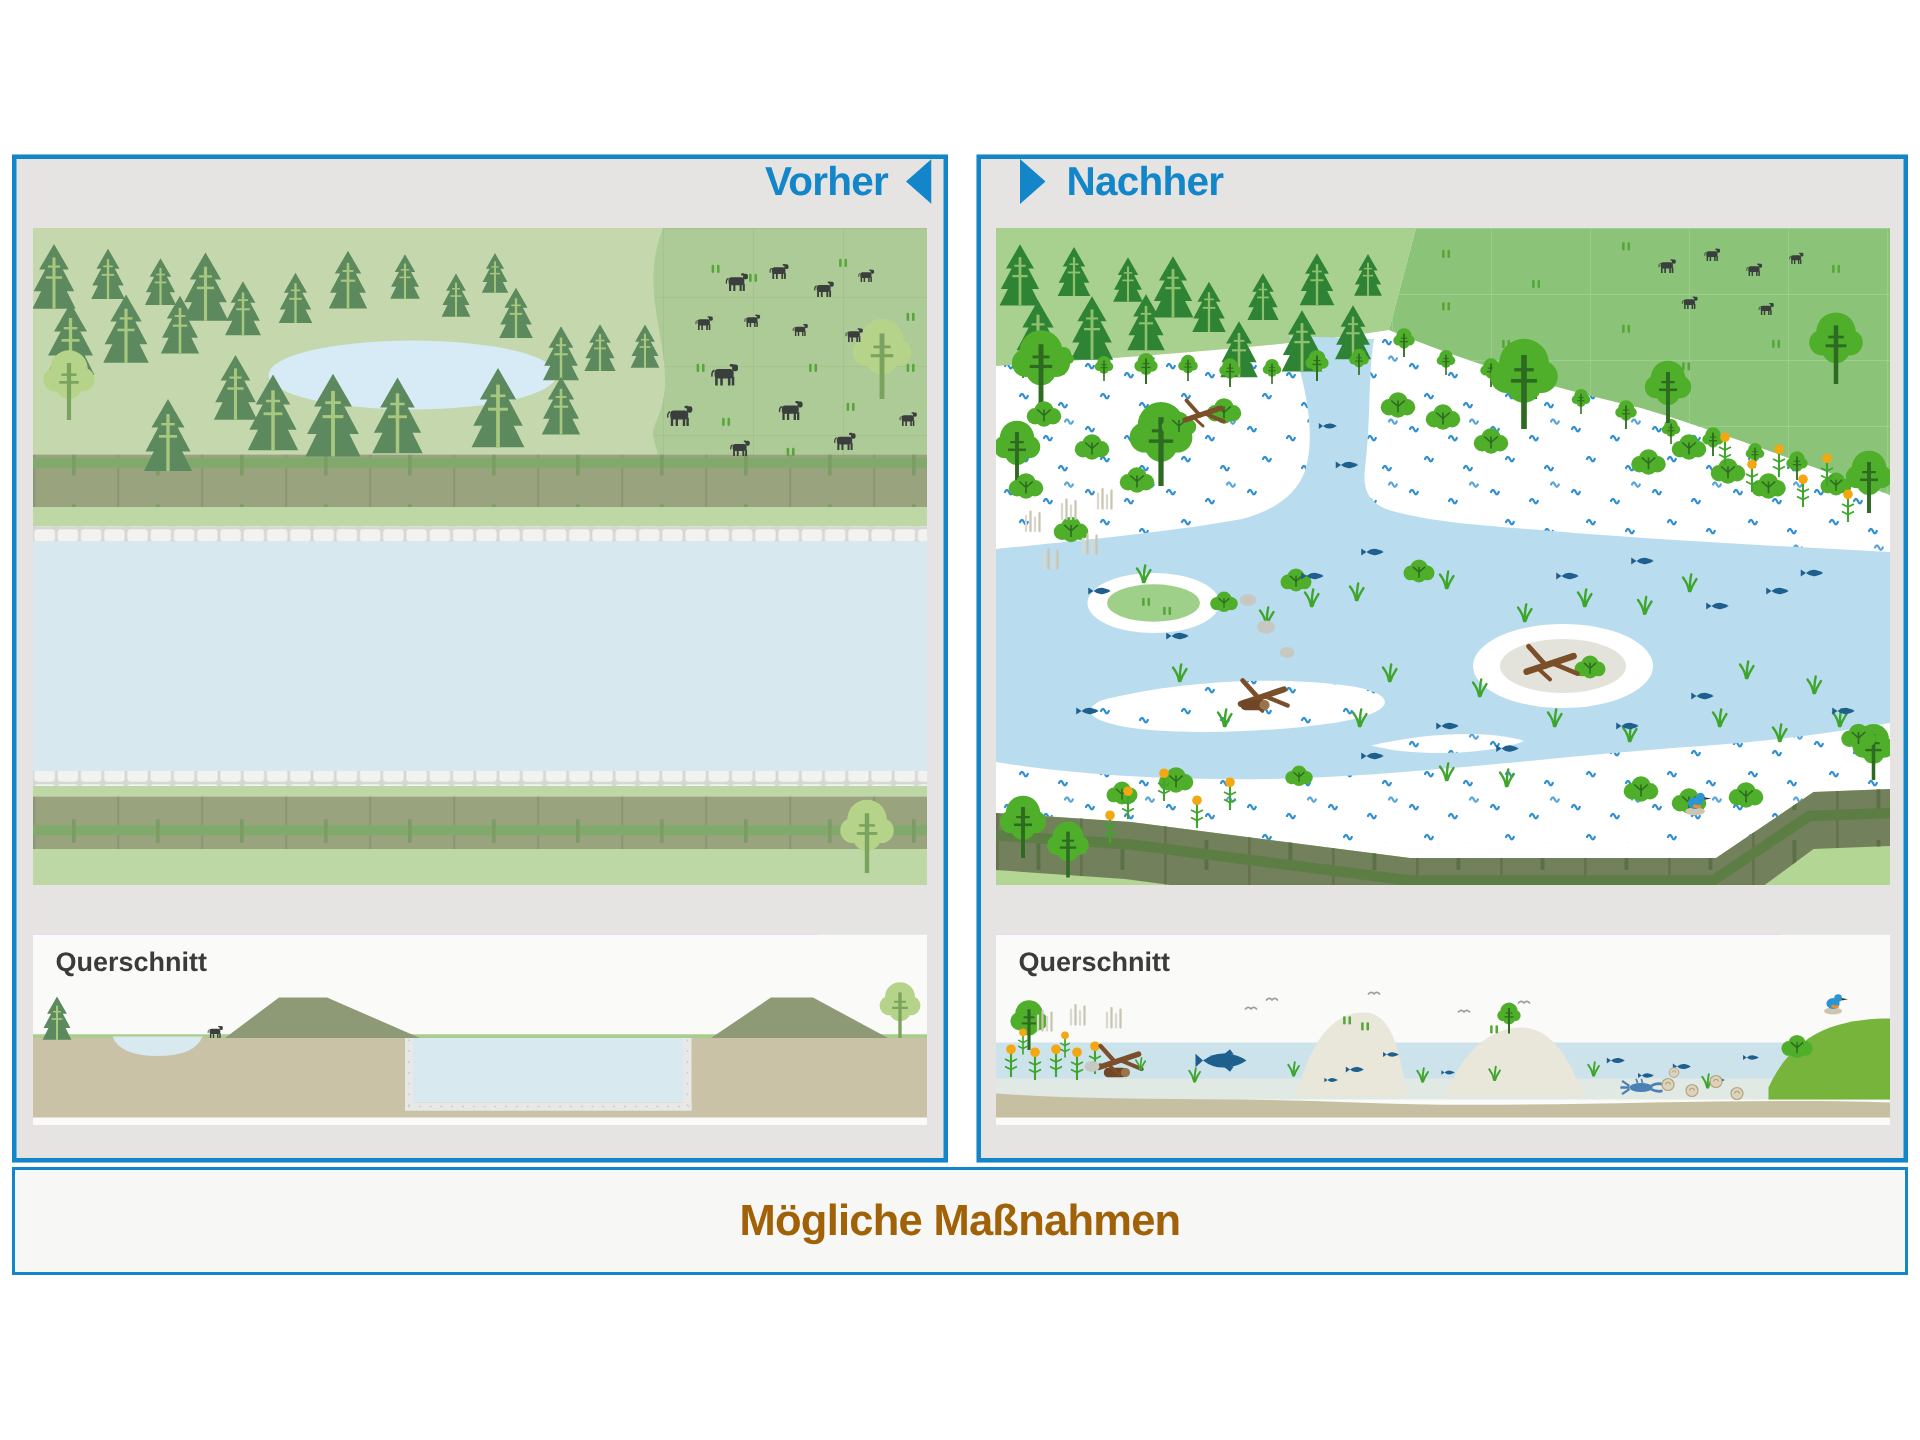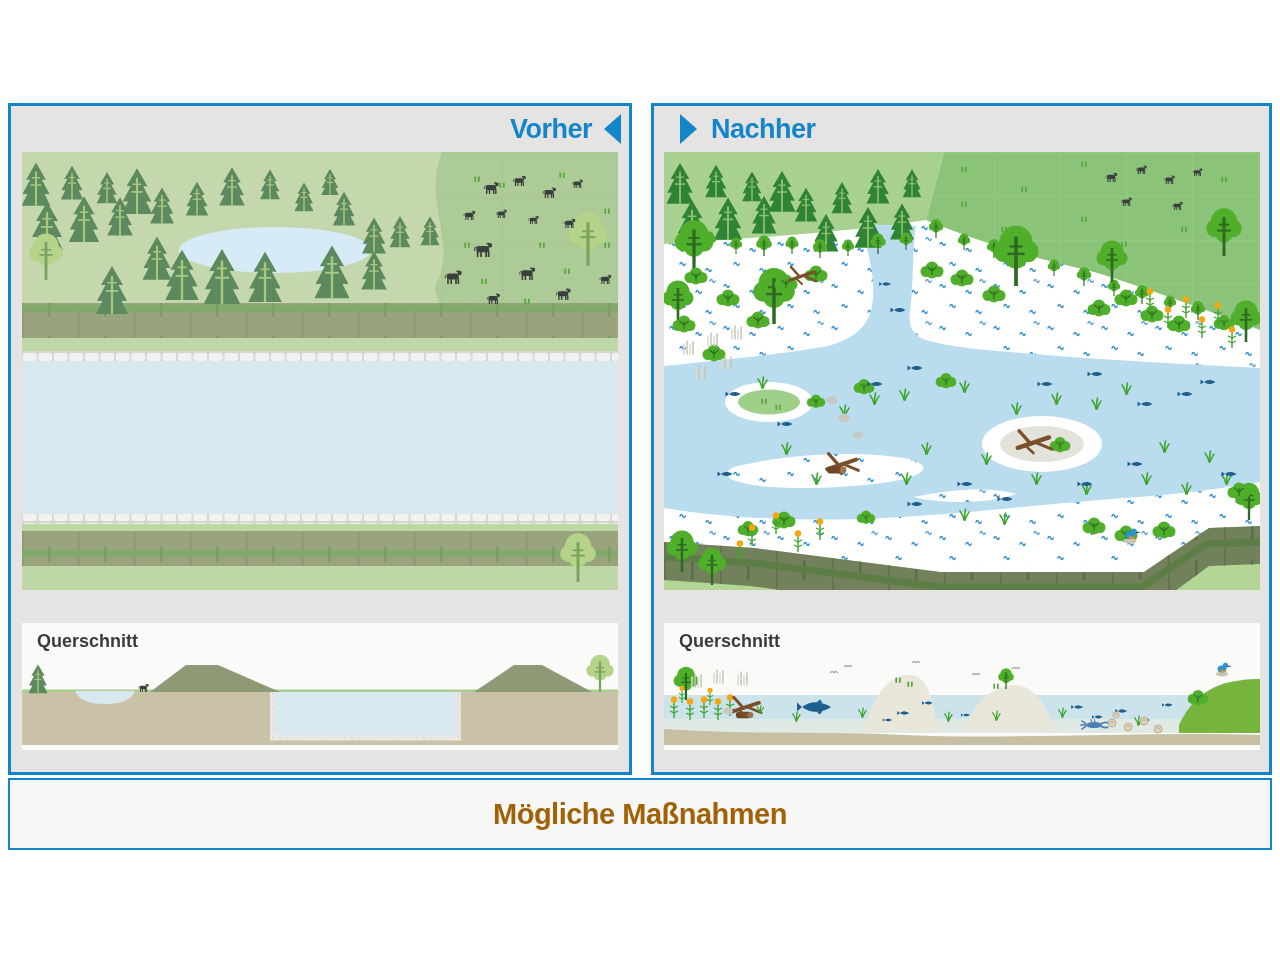--- a/index.html
+++ b/index.html
@@ -1,20 +1,20 @@
 <!DOCTYPE html>
 <html><head>
 <meta charset="utf-8">
 <style>
   html,body{margin:0;padding:0;background:#ffffff;}
   body{width:1280px;height:960px;position:relative;font-family:"Liberation Sans",sans-serif;overflow:hidden;}
   .panel{position:absolute;top:103px;height:672px;background:#e5e4e2;border:3px solid #1386c9;box-sizing:border-box;}
   #panel-vorher{left:8px;width:624px;}
   #panel-nachher{left:651px;width:621px;}
-  .panel-header{position:absolute;left:0;top:0;right:0;height:46px;display:flex;align-items:center;}
+  .panel-header{position:absolute;left:0;top:0;right:0;height:46px;display:flex;}
   .panel-header.right-align{justify-content:flex-end;padding-right:8px;}
   .panel-header.left-align{justify-content:flex-start;padding-left:26px;}
   .panel-title{color:#1386c9;font-size:27px;font-weight:bold;letter-spacing:-0.5px;}
   .hdr-arrow{flex:0 0 auto;}
   .panel-header.right-align .panel-title{margin-right:12px;}
   .panel-header.left-align .panel-title{margin-left:14px;}
   .illus{position:absolute;top:46px;width:596px;height:438px;display:block;}
   #panel-vorher .illus,#panel-vorher .cross{left:11px;}
   #panel-nachher .illus,#panel-nachher .cross{left:10px;}
   .cross{position:absolute;top:517px;width:524px;height:127px;background:#f0abfc;}

